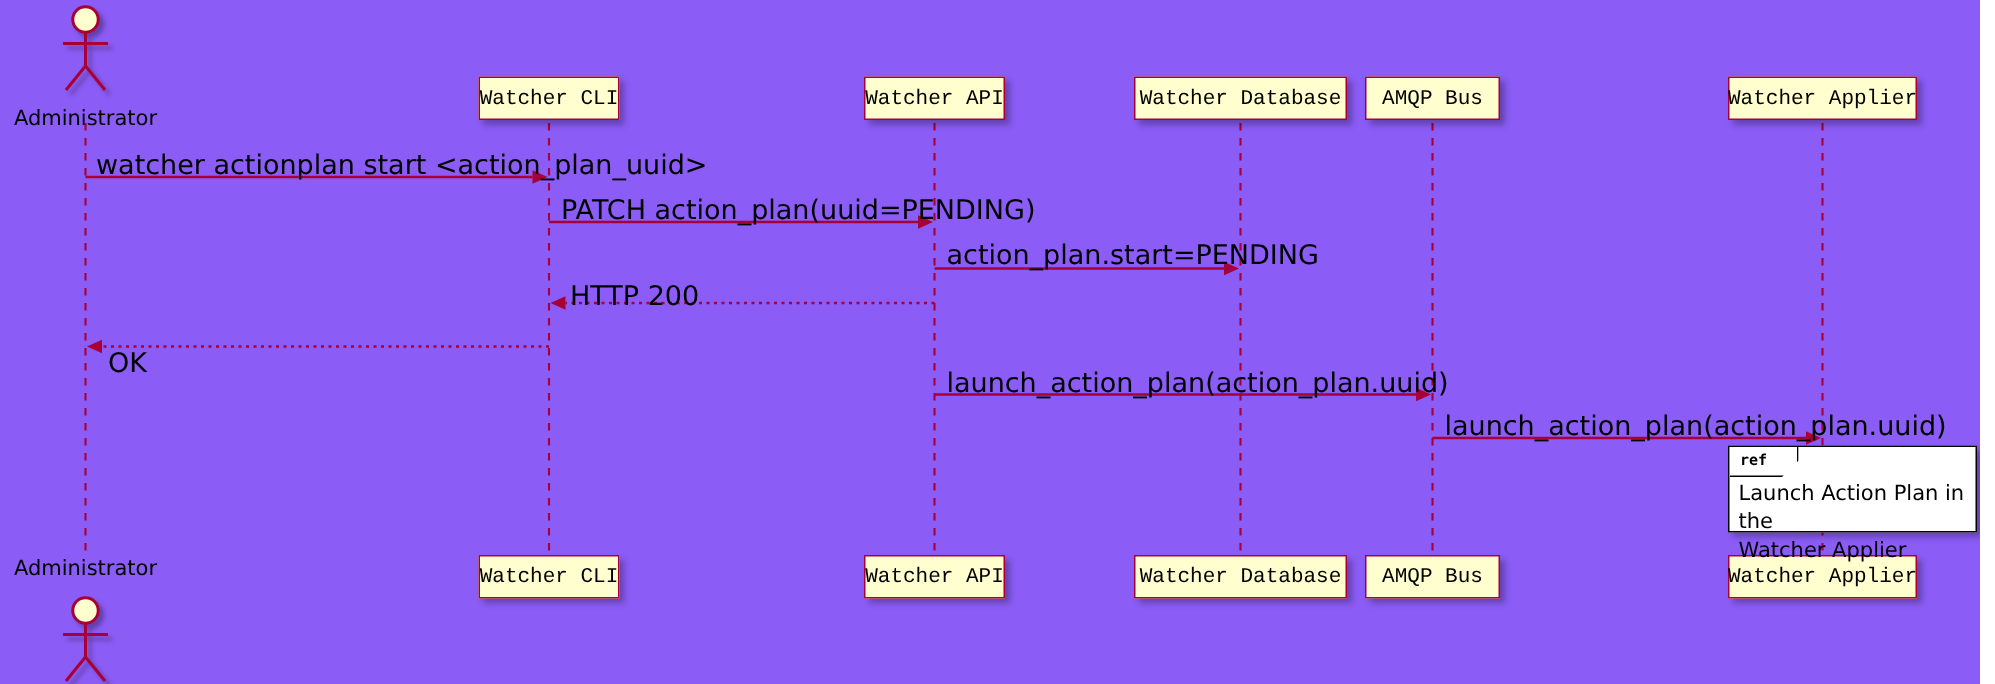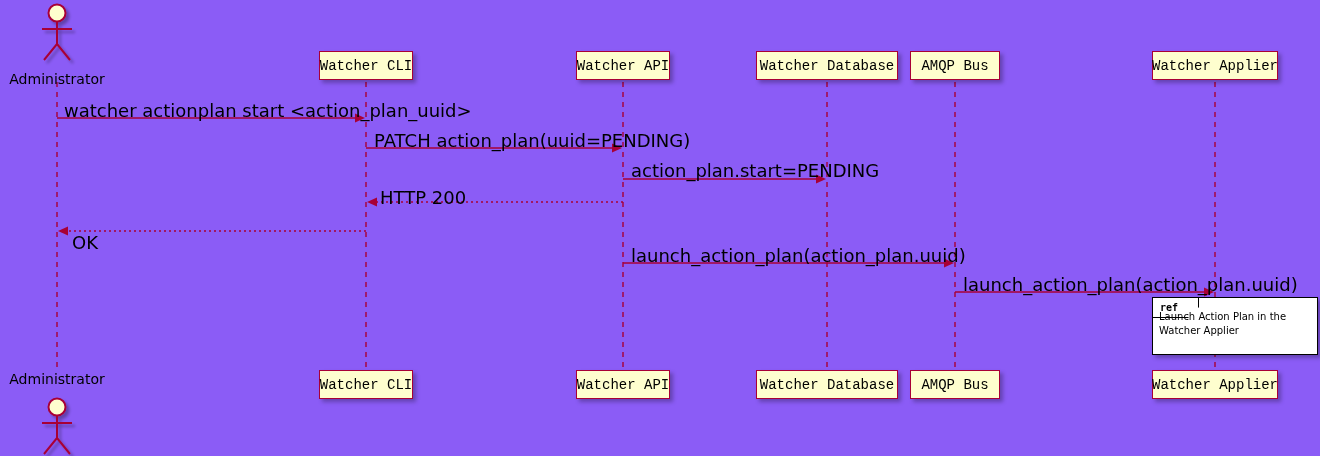--- a/index.html
+++ b/index.html
@@ -68,22 +68,22 @@
     font-weight: bold;
     font-family: "DejaVu Sans Mono", monospace;
     display: flex;
     align-items: center;
     padding: 0 9px 0 7px;
     color: #000000;
   }
   .ref-body {
     position: absolute;
     left: 6px;
-    top: 12px;
-    font-size: 10px;
+    top: 22px;
+    font-size: 14px;
     color: #000000;
     line-height: 1.35;
     white-space: pre-line;
   }
 </style>
 </head>
 <body>
 
 <div id="diagram">
 

